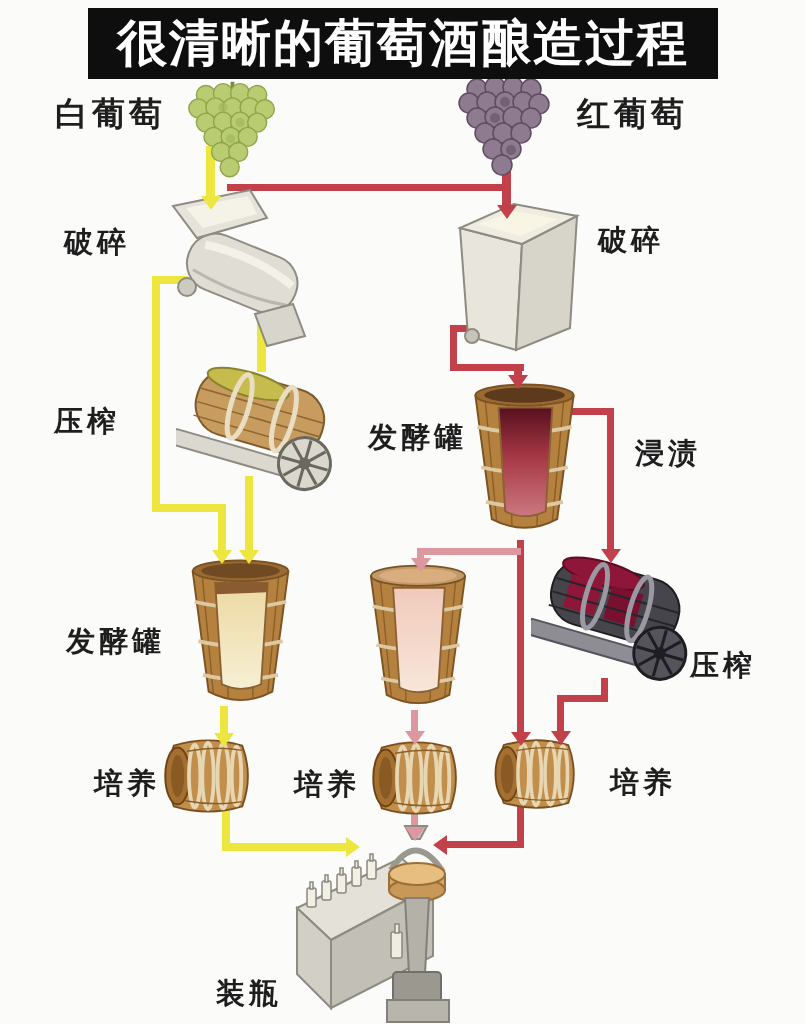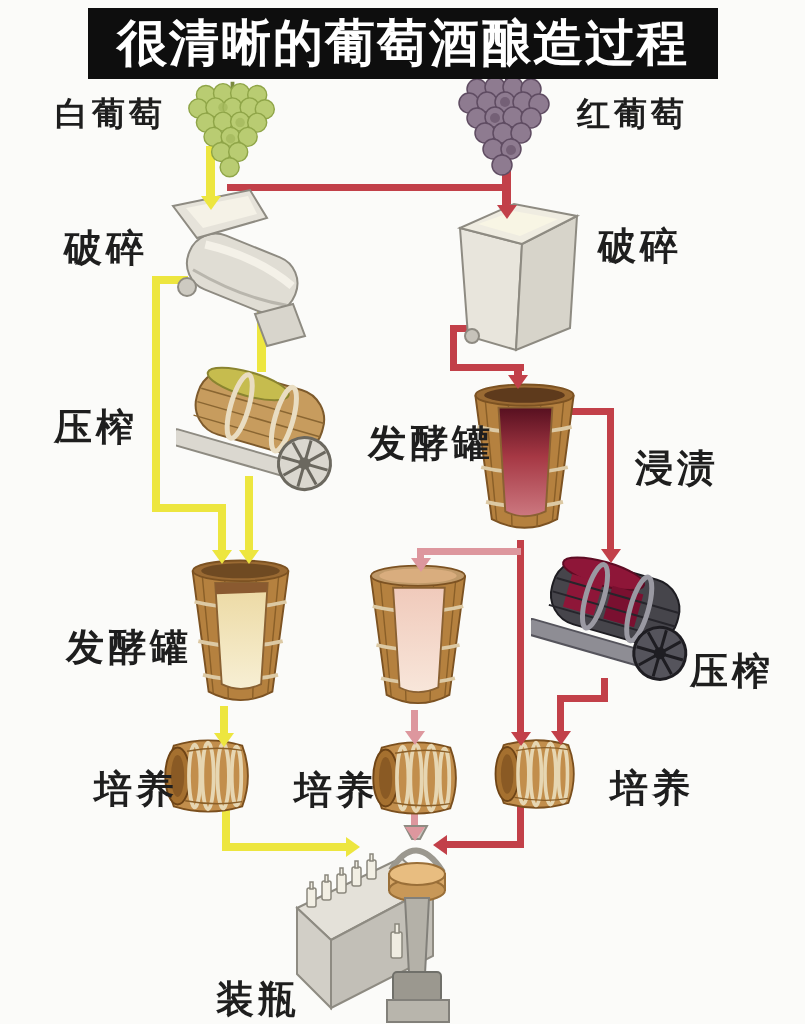--- a/index.html
+++ b/index.html
@@ -10,21 +10,21 @@
   }
   .stage{position:absolute;left:0;top:0;width:805px;height:1024px;}
   .banner{
     position:absolute;left:88px;top:8px;width:630px;height:71px;
     background:var(--banner-bg,#0e0e0e);color:var(--banner-text,#fff);
     display:flex;align-items:center;justify-content:center;
     font-size:50px;font-weight:700;letter-spacing:2px;white-space:nowrap;z-index:5;
   }
   .lbl{
     position:absolute;color:var(--label-text,#1e1e1e);
-    font-weight:700;font-size:38px;letter-spacing:4px;white-space:nowrap;z-index:6;
+    font-weight:700;font-size:29px;letter-spacing:4px;white-space:nowrap;z-index:6;
   }
   .lbl.big{font-size:33px;}
   .seg{position:absolute;z-index:1;}
   .y{background:var(--white-path,#ede63f);}
   .r{background:var(--red-path,#c24049);}
   .p{background:var(--pink-path,#dd979e);}
   .arr{position:absolute;width:0;height:0;z-index:3;}
   .arr.down{border-left:10px solid transparent;border-right:10px solid transparent;border-top-width:14px;border-top-style:solid;}
   .arr.right{border-top:10px solid transparent;border-bottom:10px solid transparent;border-left-width:14px;border-left-style:solid;}
   .arr.left{border-top:10px solid transparent;border-bottom:10px solid transparent;border-right-width:14px;border-right-style:solid;}
@@ -323,21 +323,21 @@
     <rect x="102" y="148" width="48" height="30" rx="4" fill="#9b988f" stroke="#70706a" stroke-width="2"></rect>
     <rect x="96" y="176" width="62" height="22" fill="#b8b5ac" stroke="#82807a" stroke-width="2"></rect>
   </svg>
 
   <div class="lbl big" style="left:55px;top:92px;">白葡萄</div>
   <div class="lbl big" style="left:577px;top:92px;">红葡萄</div>
   <div class="lbl" style="left:64px;top:223px;">破碎</div>
   <div class="lbl" style="left:598px;top:221px;">破碎</div>
   <div class="lbl" style="left:54px;top:402px;">压榨</div>
   <div class="lbl" style="left:368px;top:418px;">发酵罐</div>
-  <div class="lbl" style="left:635px;top:443px;">浸渍</div>
+  <div class="lbl" style="left:635px;top:434px;">浸渍</div>
   <div class="lbl" style="left:66px;top:622px;">发酵罐</div>
   <div class="lbl" style="left:690px;top:646px;">压榨</div>
   <div class="lbl" style="left:94px;top:764px;">培养</div>
   <div class="lbl" style="left:294px;top:765px;">培养</div>
   <div class="lbl" style="left:610px;top:763px;">培养</div>
   <div class="lbl" style="left:216px;top:974px;">装瓶</div>
 
 </div>
 
 </body></html>

